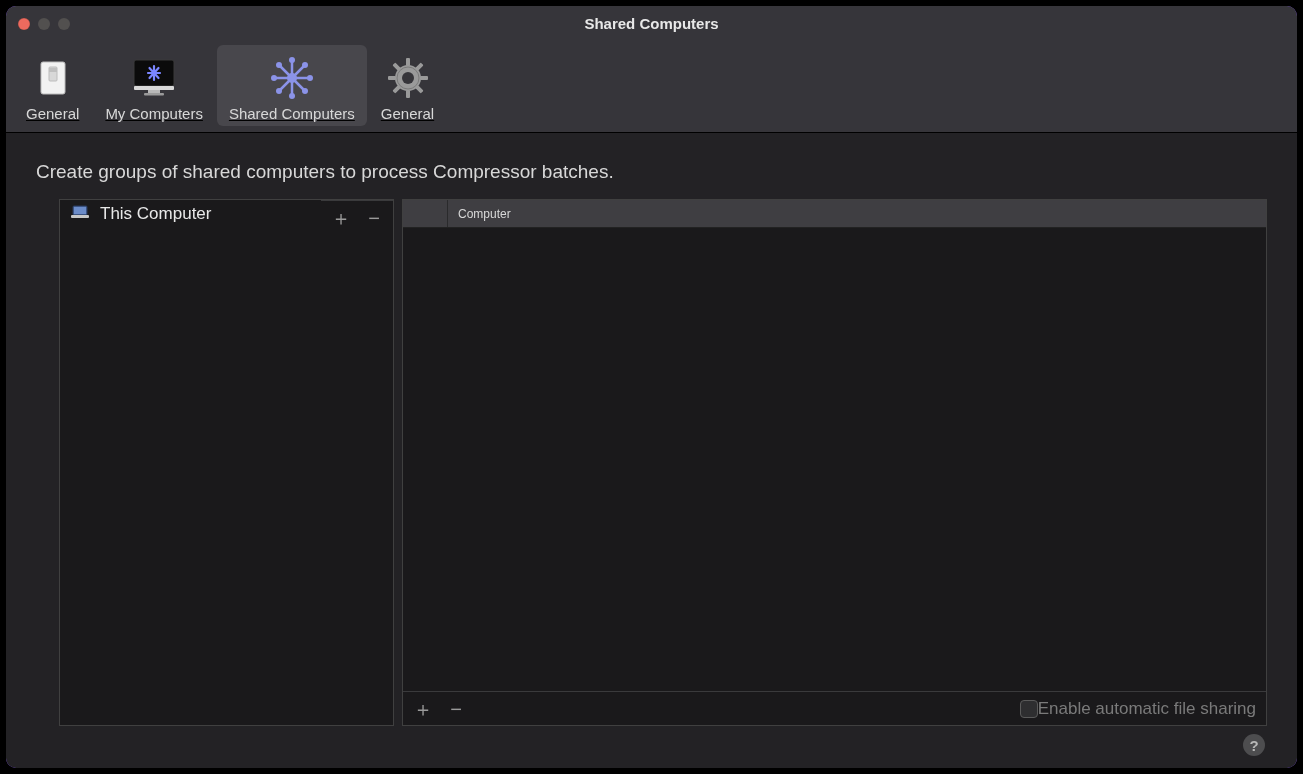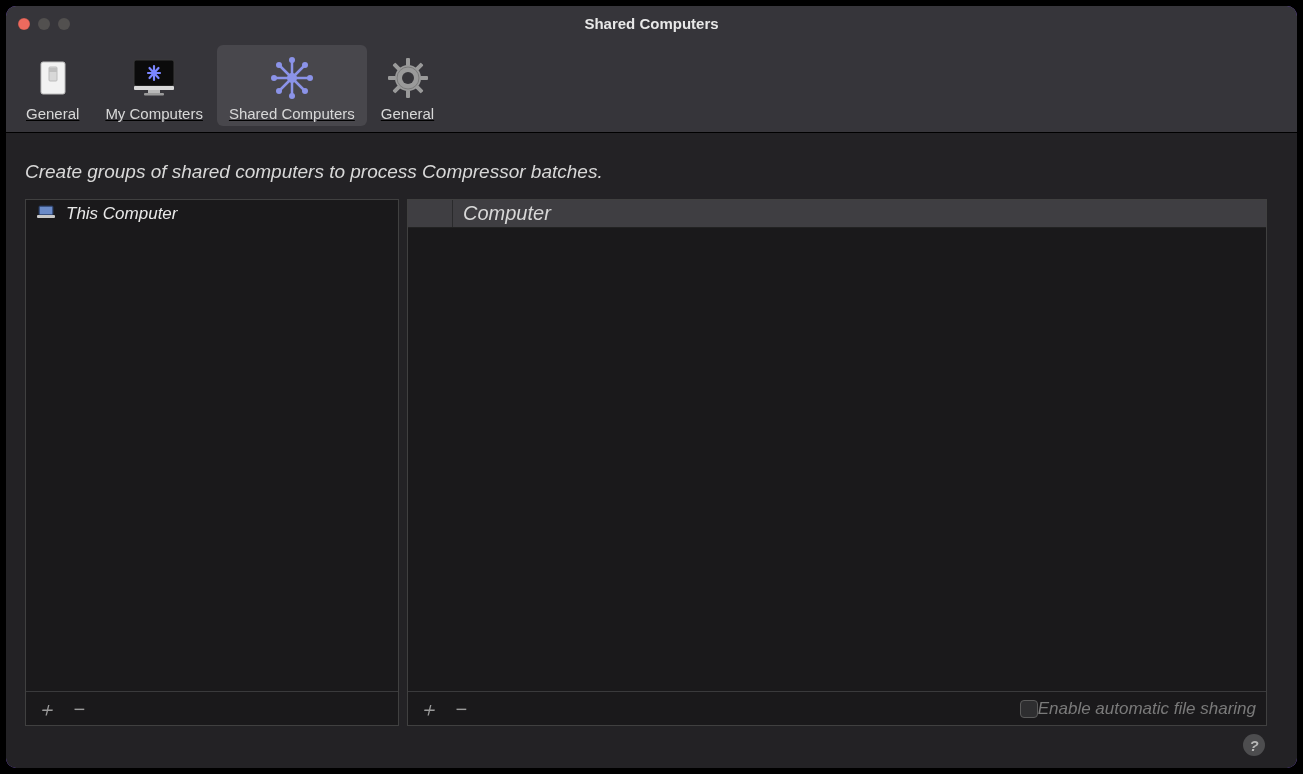--- a/index.html
+++ b/index.html
@@ -87,42 +87,42 @@
     }
     .toolbar-label {
       color: #d8d8d8;
       font-size: 15px;
       white-space: nowrap;
       margin-top: 2px;
     }
     .content {
       flex: 1;
       background: #232225;
-      padding: 28px 30px 12px 19px;
+      padding: 28px 30px 12px 30px;
       display: flex;
       flex-direction: column;
-      font-style: italic;
     }
     .description {
       color: #d8d8d8;
       font-size: 19px;
       margin-bottom: 16px;
     }
     .panels {
       flex: 1;
       display: flex;
       gap: 8px;
       min-height: 0;
     }
     .panel-left {
-      width: 374px;
-      display: flex;
-      flex-direction: column;
+      width: 335px;
+      display: flex;
+      flex-direction: row;
       border: 1px solid #404040;
       background: #1a191b;
+      margin-left: 23px;
     }
     .panel-right {
       flex: 1;
       display: flex;
       flex-direction: column;
       border: 1px solid #404040;
       background: #1a191b;
     }
     .panel-body {
       flex: 1;
@@ -142,21 +142,21 @@
     }
     .table-header {
       display: flex;
       background: #3f3e42;
       height: 28px;
       border-bottom: 1px solid #222;
     }
     .th {
       border-left: 1px solid #2a2a2c;
       color: #d8d8d8;
-      font-size: 20px;
+      font-size: 12px;
       display: flex;
       align-items: center;
       padding: 0 10px;
     }
     .th:first-child { border-left: none; }
     .th-check { width: 44px; }
     .th-computer { flex: 1; }
     .th-status { width: 170px; }
     .th-password { width: 234px; }
     .panel-footer {

